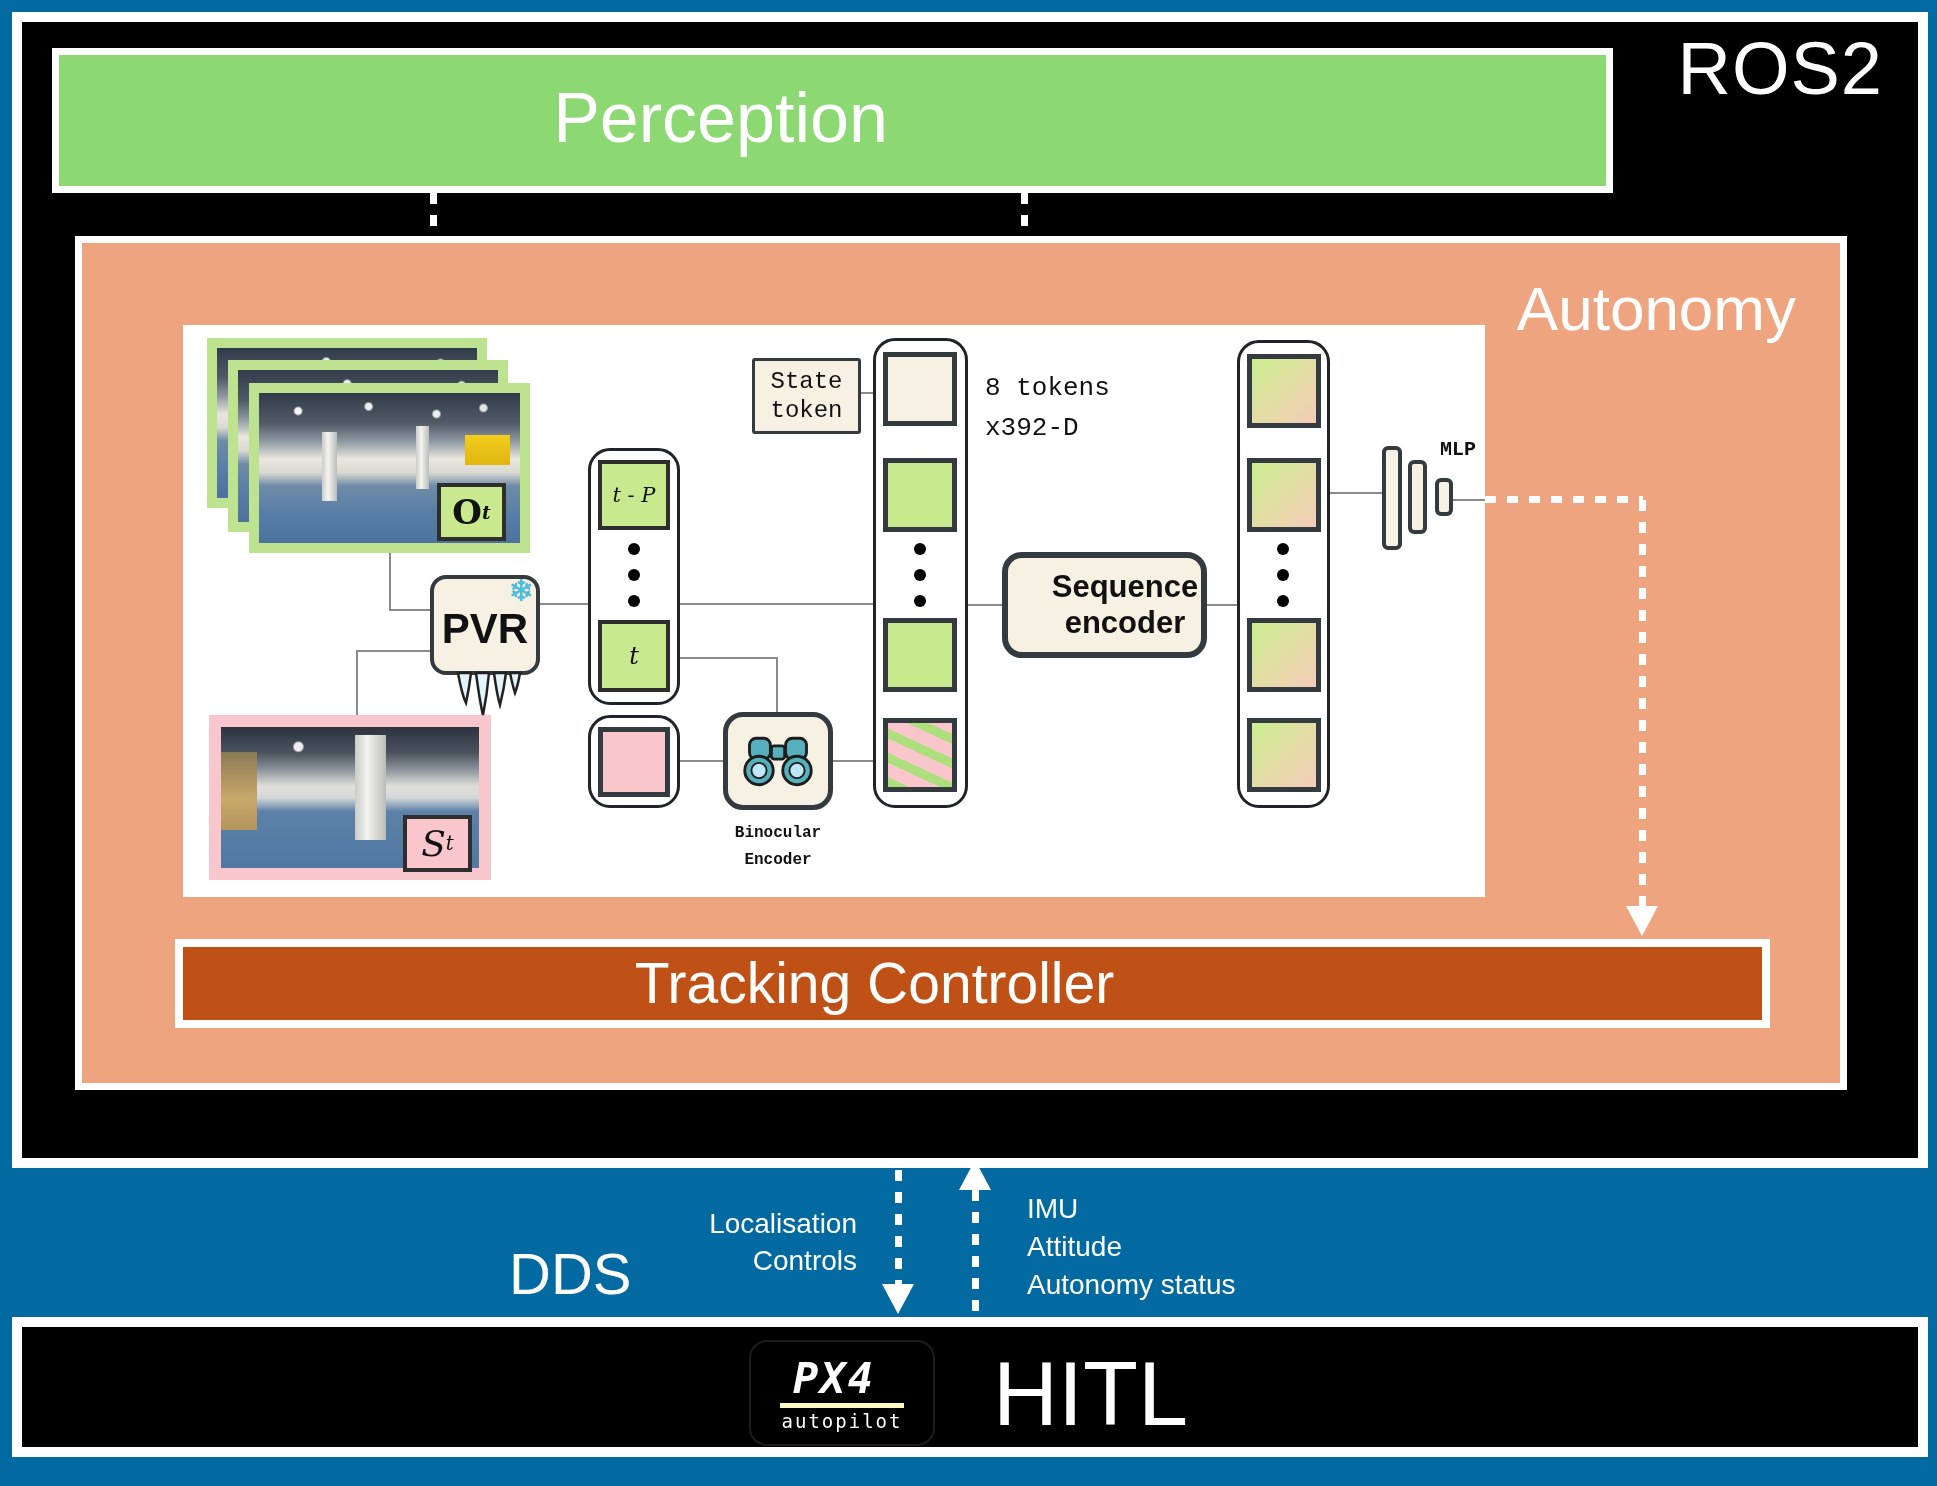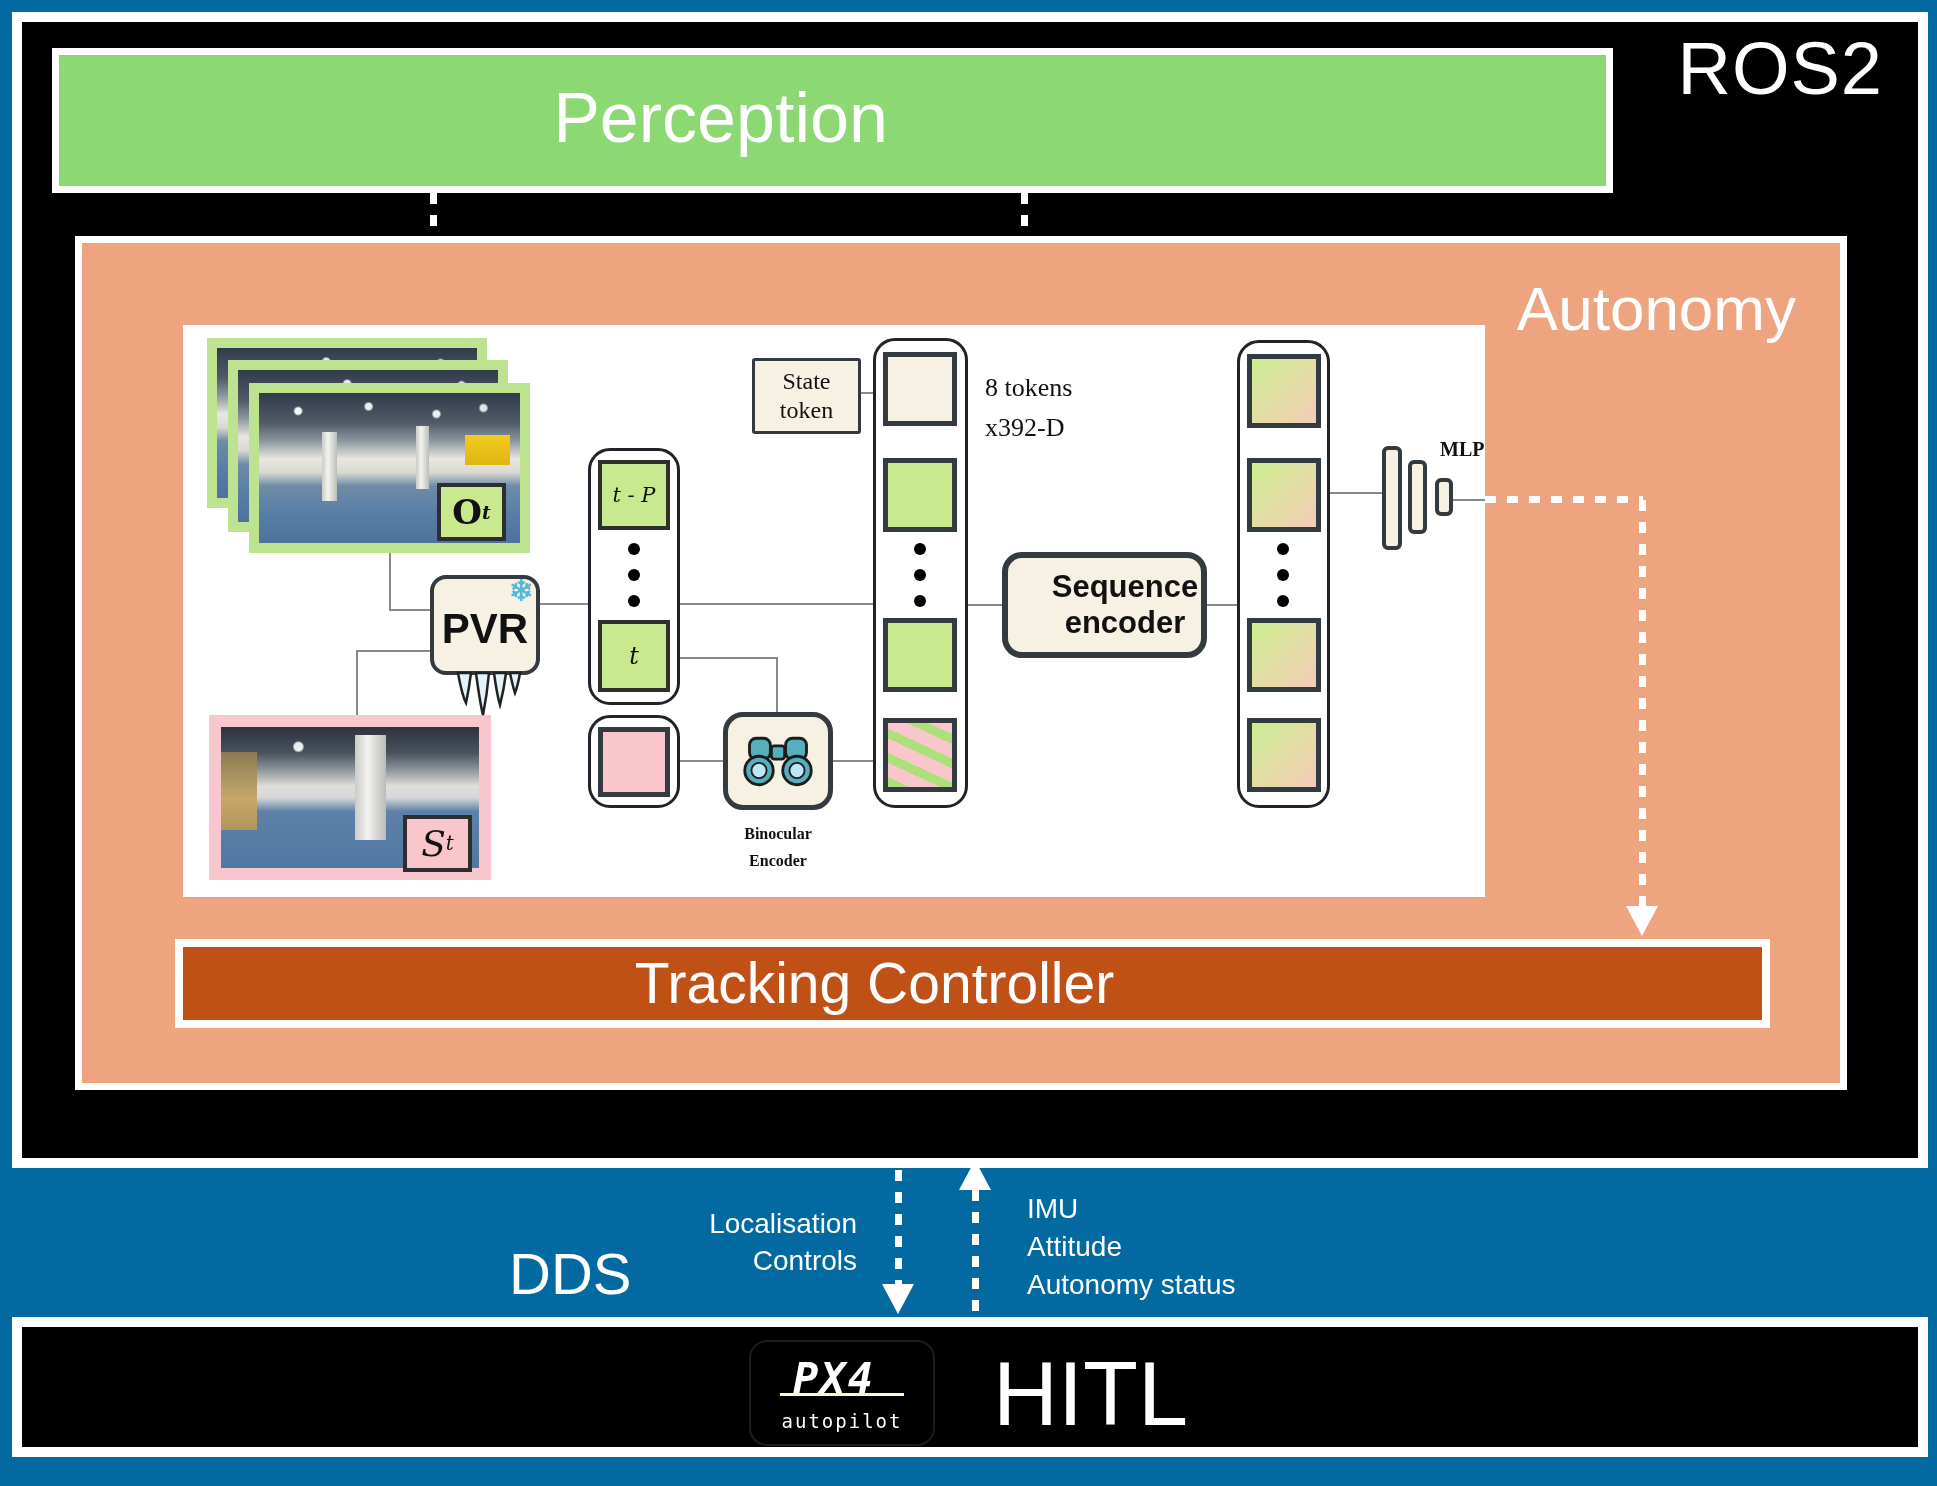--- a/index.html
+++ b/index.html
@@ -55,42 +55,42 @@
   .column{box-sizing:border-box;background:#fff;border:3px solid #20242a;border-radius:22px;}
   .tok{box-sizing:border-box;border:5px solid #333A40;}
   .tok-green{background:#C9E98F;}
   .tok-beige{background:#F6F1E3;}
   .tok-pink{background:#F9C6CB;}
   .tok-grad{background:linear-gradient(135deg,#CBEE90 0%,#E4DCA6 55%,#F4CBB9 100%);}
   .tok-hatch{background:repeating-linear-gradient(25deg,#AEDF7D 0 9px,#F9C6CB 9px 22px);}
   .dots{display:flex;flex-direction:column;align-items:center;gap:14px;}
   .dots i{width:12px;height:12px;border-radius:50%;background:#000;}
 
-  .mono{font-family:Liberation Serif, serif;}
+  .mono{font-family:Liberation Mono, monospace;}
   .node-title{font-weight:bold;color:#111;text-align:center;}
 
   #tracking-banner{left:175px;top:939px;width:1595px;height:89px;border:8px solid #fff;background:#BF5117;box-sizing:border-box;}
   #tracking-banner .banner-text{position:absolute;left:0;right:0;top:50%;transform:translate(-98px,-52%);text-align:center;
       font-size:57px;font-weight:400;color:#fff;}
 
   
   .mlp-bar{box-sizing:border-box;background:#F6F1E3;border:4px solid #333A40;border-radius:6px;}
 
   
   #dds-label{left:509px;top:1240px;font-size:58px;color:#fff;font-weight:400;}
   #loc-block{left:607px;top:1205px;width:250px;text-align:right;color:#fff;font-size:28px;line-height:37px;}
   #imu-block{left:1027px;top:1190px;color:#fff;font-size:28px;line-height:38px;}
 
   
   #hitl-box{left:12px;top:1317px;width:1916px;height:140px;border:10px solid #fff;background:#000;box-sizing:border-box;}
   #px4-tile{left:749px;top:1340px;width:186px;height:106px;background:#000;border:2px solid #1c1c1c;border-radius:18px;box-sizing:border-box;}
   #px4-name{position:absolute;left:0;right:16px;top:12px;text-align:center;color:#fff;font-family:"DejaVu Sans Mono",monospace;
       font-weight:bold;font-style:italic;font-size:42px;letter-spacing:2px;}
   #px4-sub{position:absolute;left:0;right:0;bottom:12px;text-align:center;color:#fff;font-size:19px;letter-spacing:2px;
-      border-top:3px solid #fef9c3;width:124px;margin:0 auto;padding-top:14px;font-family:"DejaVu Sans Mono",monospace;}
+      border-top:5px solid #fef9c3;width:124px;margin:0 auto;padding-top:2px;font-family:"DejaVu Sans Mono",monospace;}
   #hitl-label{left:993px;top:1349px;font-size:90px;color:#fff;font-weight:400;line-height:1;}
 </style>
 </head>
 <body>
 
 <div id="canvas">
 
   <div class="abs" id="ros2-box"></div>
   <div class="abs" id="ros2-label">ROS2</div>
 

